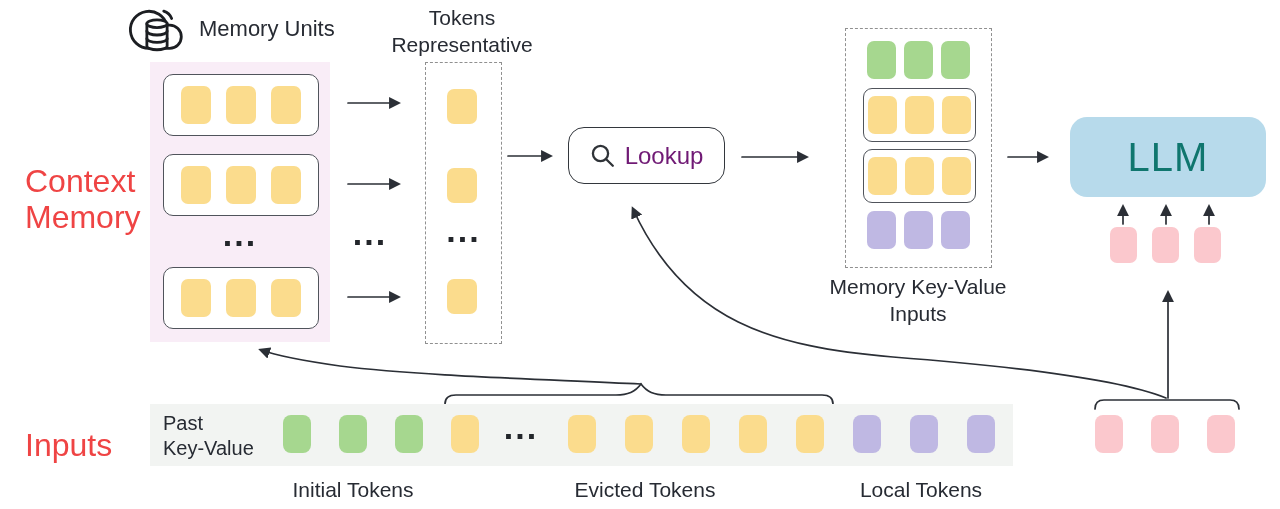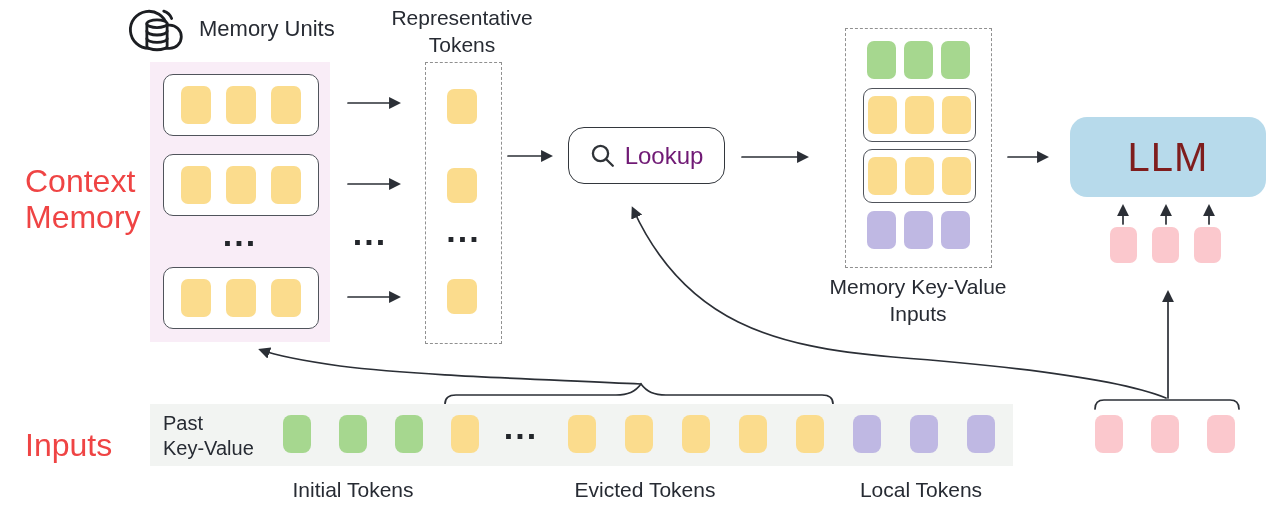--- a/index.html
+++ b/index.html
@@ -51,21 +51,21 @@
   .cache-row .token{width:29px;height:38px;}
   .cache-unit{position:absolute;left:17px;width:111px;height:52px;background:#fff;
               border:1.2px solid #50545b;border-radius:9px;
               display:flex;align-items:center;justify-content:center;gap:8px;}
   .cache-unit .token{width:29px;height:38px;}
   .cache-label{left:823px;top:273px;width:190px;}
 
   
   .llm-box{left:1070px;top:117px;width:196px;height:80px;border-radius:17px;
            display:flex;align-items:center;justify-content:center;}
-  .llm-box span{font-size:40px;letter-spacing:1px;color:#7f1d1d;}
+  .llm-box span{font-size:40px;letter-spacing:1px;color:#0f766e;}
   .llm-in{left:1110px;top:227px;display:flex;gap:15px;}
   .llm-in .token{width:27px;height:36px;}
 
   
   .strip{left:150px;top:404px;width:863px;height:62px;background:#f2f4f2;}
   .strip-label{position:absolute;left:13px;top:7px;font-size:20px;line-height:25px;color:#272b33;}
   .strip-g{position:absolute;top:11px;display:flex;}
   .strip-g .token, .cur-g .token{width:28px;height:38px;border-radius:8px;}
   .g-init{left:133px;gap:28px;}
   .g-evict-head{left:301px;}
@@ -134,22 +134,22 @@
     <div class="mem-unit" style="top:205px">
         <div class="token" style="background: rgb(251, 220, 141);"></div>
         <div class="token" style="background: rgb(251, 220, 141);"></div>
         <div class="token" style="background: rgb(251, 220, 141);"></div>
       </div>
   </div>
 
   <div class="abs dots" style="left:320px;width:100px;top:216px">...</div>
 
   <div class="abs small-cap rep-label">
+    <div>Tokens</div>
     <div>Representative</div>
-    <div>Tokens</div>
   </div>
   <div class="abs dash-box rep-box">
     <div class="rep-slot" style="top:26px">
         <div class="token" style="background: rgb(251, 220, 141);"></div>
       </div>
     <div class="rep-slot" style="top:105px">
         <div class="token" style="background: rgb(251, 220, 141);"></div>
       </div>
     <div class="dots" style="left:0;width:100%;top:150px">...</div>
     <div class="rep-slot" style="top:216px">

